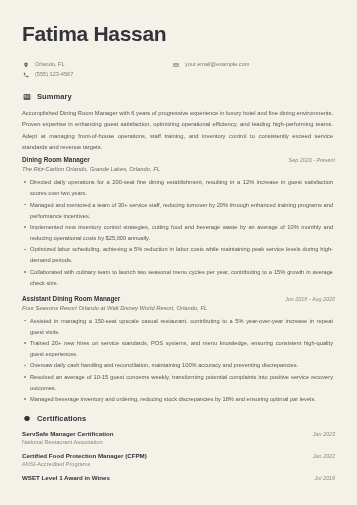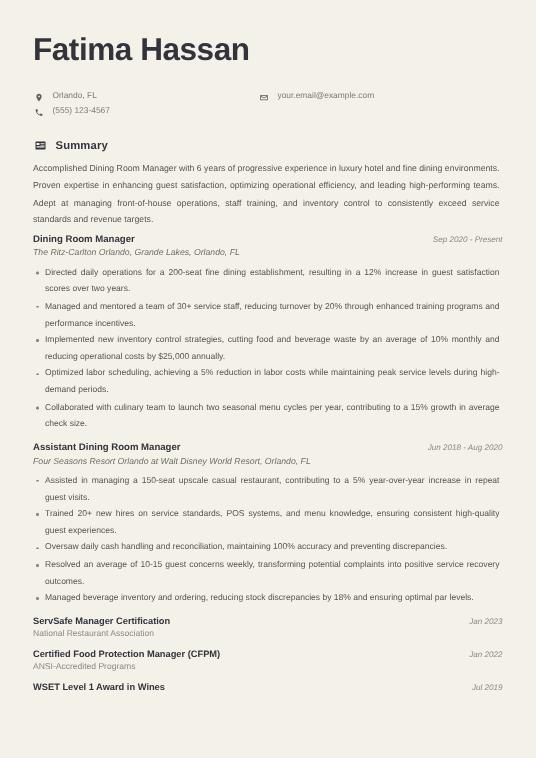--- a/index.html
+++ b/index.html
@@ -260,20 +260,28 @@
         <li>Assisted in managing a 150-seat upscale casual restaurant, contributing to a 5% year-over-year increase in repeat guest visits.</li>
         <li>Trained 20+ new hires on service standards, POS systems, and menu knowledge, ensuring consistent high-quality guest experiences.</li>
         <li>Oversaw daily cash handling and reconciliation, maintaining 100% accuracy and preventing discrepancies.</li>
         <li>Resolved an average of 10-15 guest concerns weekly, transforming potential complaints into positive service recovery outcomes.</li>
         <li>Managed beverage inventory and ordering, reducing stock discrepancies by 18% and ensuring optimal par levels.</li>
       </ul>
     </div>
   </div>
 
   <div class="section">
+    <div class="section-head">
+      <span class="sec-ico">
+        <svg viewBox="0 0 24 24" fill="currentColor">
+            <path d="M12 2l2.4 1.6 2.9-.2.9 2.7 2.4 1.6-1 2.7 1 2.7-2.4 1.6-.9 2.7-2.9-.2L12 19l-2.4-1.8-2.9.2-.9-2.7-2.4-1.6 1-2.7-1-2.7 2.4-1.6.9-2.7 2.9.2L12 2z"></path>
+          </svg>
+      </span>
+      <span class="section-title">Certifications</span>
+    </div>
 
     <div class="cert">
       <div class="cert-head">
         <span class="cert-name">ServSafe Manager Certification</span>
         <span class="cert-date">Jan 2023</span>
       </div>
       <div class="cert-org">National Restaurant Association</div>
     </div>
 
     <div class="cert">

